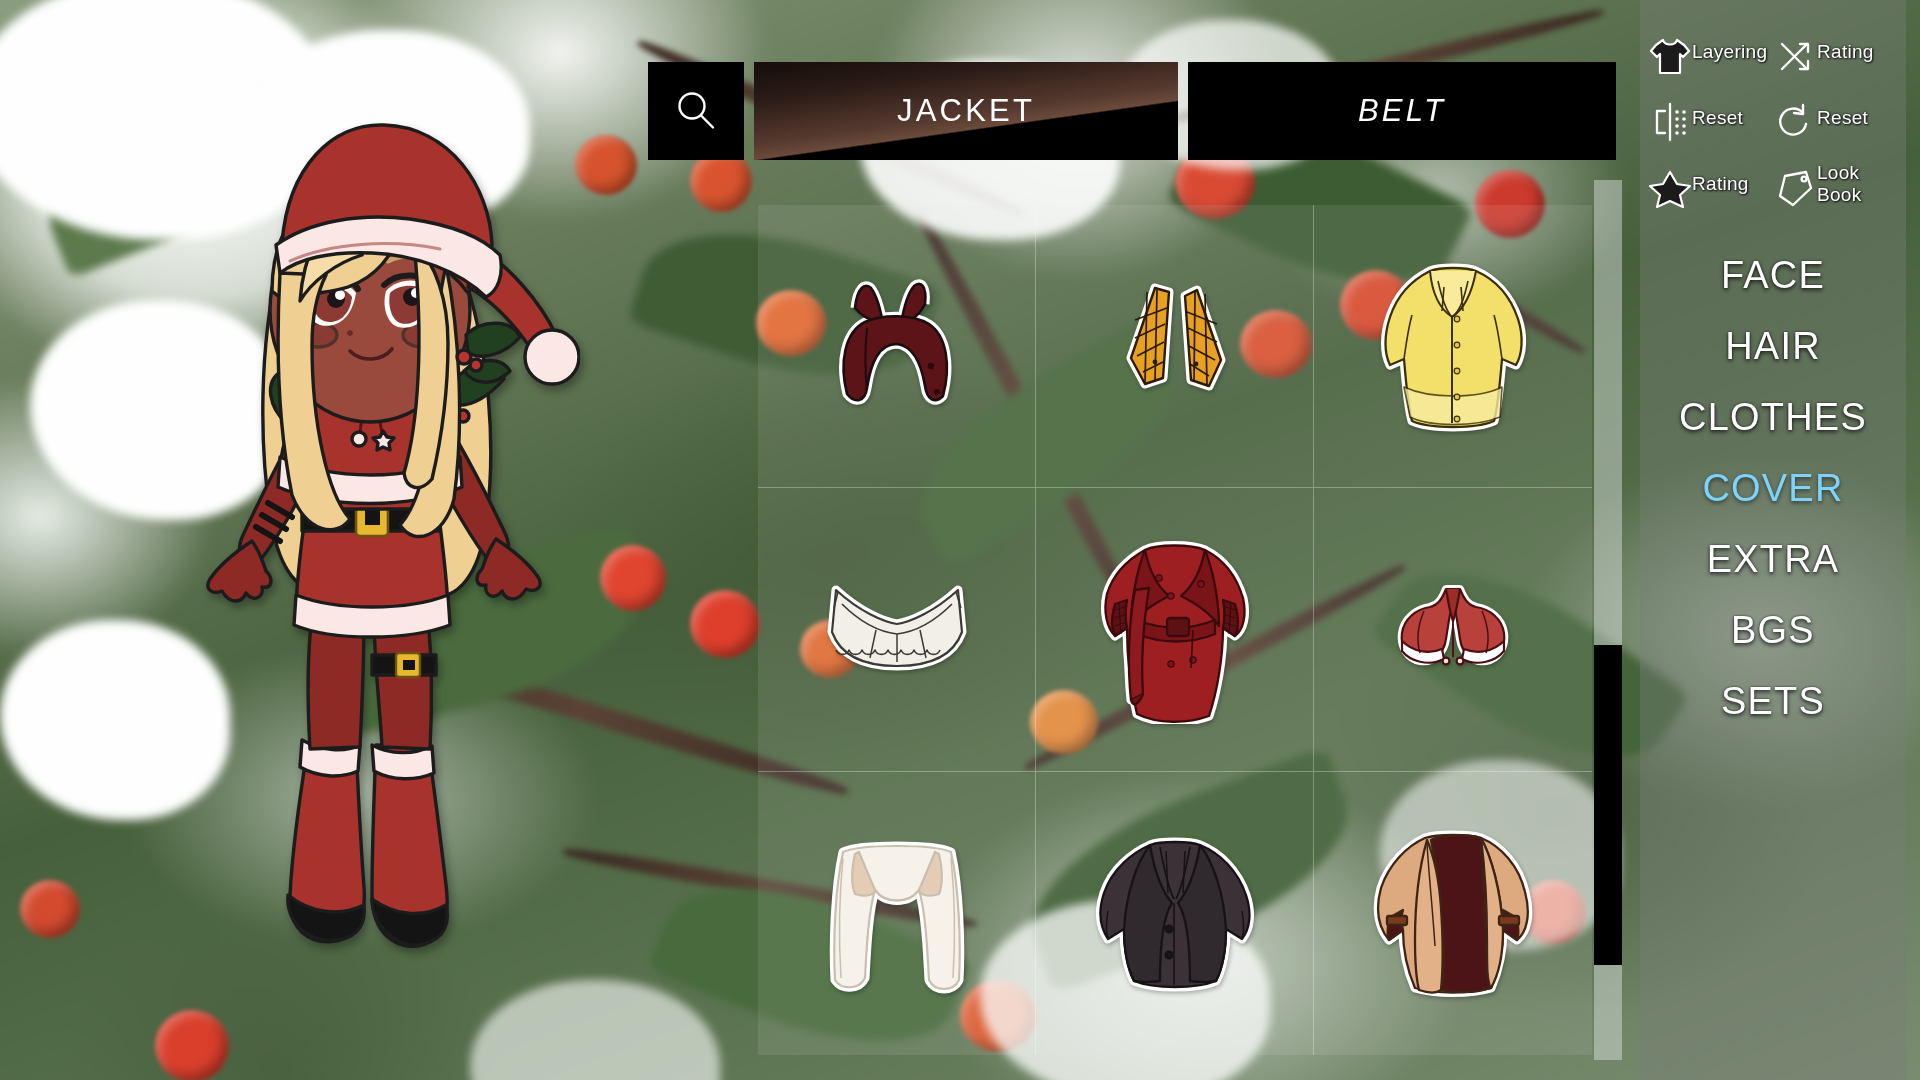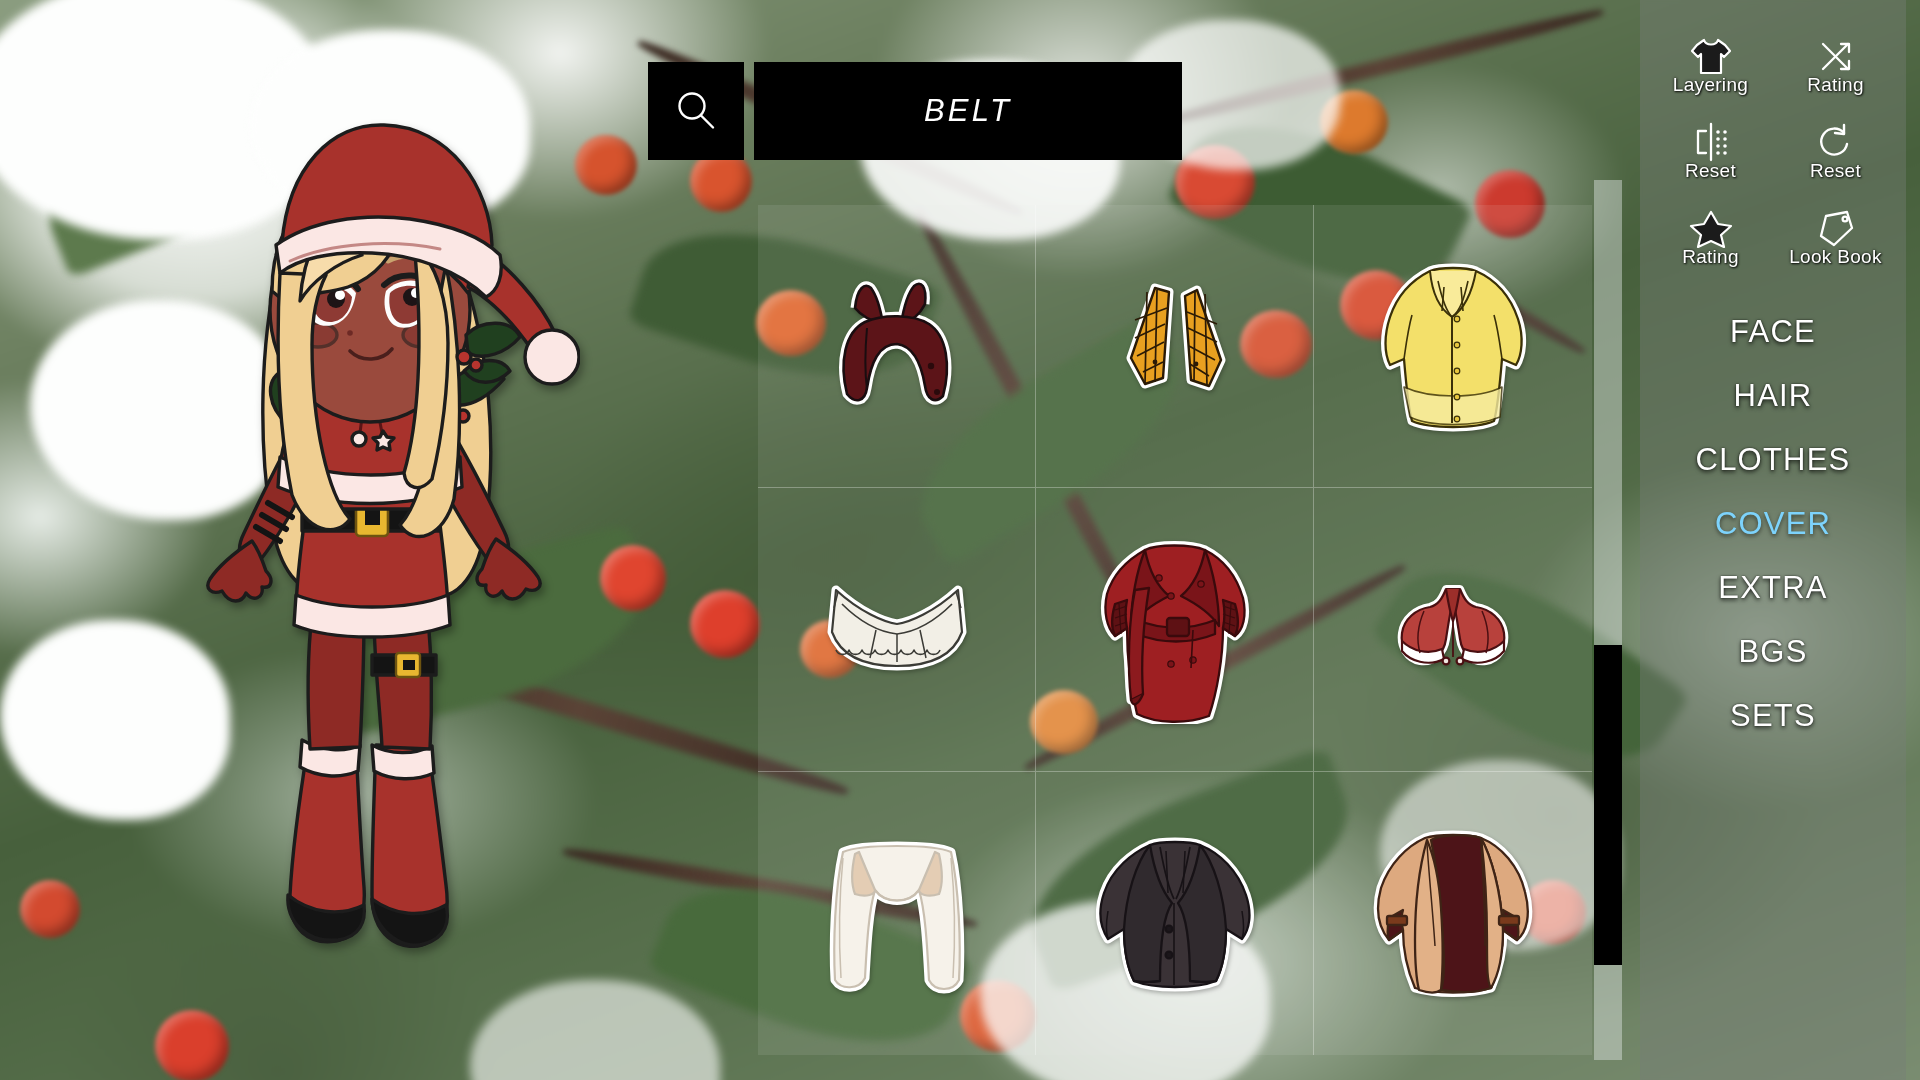--- a/index.html
+++ b/index.html
@@ -71,26 +71,26 @@
 
   
   .scroll-track { position:absolute; left:1594px; top:180px; width:28px; height:880px;
                   background:rgba(225,230,228,.45); z-index:5; }
   .scroll-thumb { position:absolute; left:0; top:465px; width:28px; height:320px; background:#000; cursor:grab; }
 
   
   .sidebar { position:absolute; right:14px; top:0; width:266px; height:1080px; z-index:8;
              background:rgba(118,126,118,.42); backdrop-filter:blur(2px); }
   .tools { display:grid; grid-template-columns:1fr 1fr; row-gap:20px; padding:30px 8px 10px; }
-  .tool { display:flex; flex-direction:column; align-items:center; cursor:pointer; }
+  .tool { display:flex; flex-direction:row; align-items:center; cursor:pointer; }
   .tool .ic { height:46px; display:flex; align-items:flex-end; justify-content:center; }
   .tool .lbl { color:#fff; font-size:19px; margin-top:-2px; letter-spacing:.3px;
                text-shadow:0 0 3px rgba(0,0,0,.85), 1px 1px 2px rgba(0,0,0,.8); }
   .cats { margin-top:22px; display:flex; flex-direction:column; align-items:center; gap:0; }
-  .cat { color:#ffffff; font-size:31px; letter-spacing:1.2px; line-height:1.0; padding:16px 0 17px;
+  .cat { color:#ffffff; font-size:38px; letter-spacing:1.2px; line-height:1.0; padding:16px 0 17px;
          text-shadow:0 2px 4px rgba(0,0,0,.75), 0 0 2px rgba(0,0,0,.6); cursor:pointer; }
   .cat.active { color:#7dd3fc; text-shadow:0 2px 4px rgba(0,0,0,.55); }
   .done { position:absolute; left:0; bottom:20px; width:266px; height:86px; background:#000;
           display:flex; align-items:center; justify-content:center; cursor:pointer; }
   .done span { color:#fff; font-size:35px; letter-spacing:2.5px; }
 </style>
 </head>
 <body>
 
 <div id="app">
@@ -254,20 +254,23 @@
     </svg>
   </div>
 
   <div class="topbar">
     <div class="search-btn">
       <svg width="48" height="48" viewBox="0 0 48 48">
         <circle cx="20" cy="19" r="12.5" fill="none" stroke="#fff" stroke-width="2.4"></circle>
         <line x1="29" y1="28.5" x2="41" y2="40.5" stroke="#fff" stroke-width="2.4" stroke-linecap="round"></line>
       </svg>
     </div>
+    <div class="tab tab-jacket active">
+      <span>JACKET</span>
+    </div>
     <div class="tab tab-belt">
       <span>BELT</span>
     </div>
   </div>
 
   <div class="grid-panel">
     <div class="grid-tint"></div>
     <div class="grid">
 
       <div class="cell">

